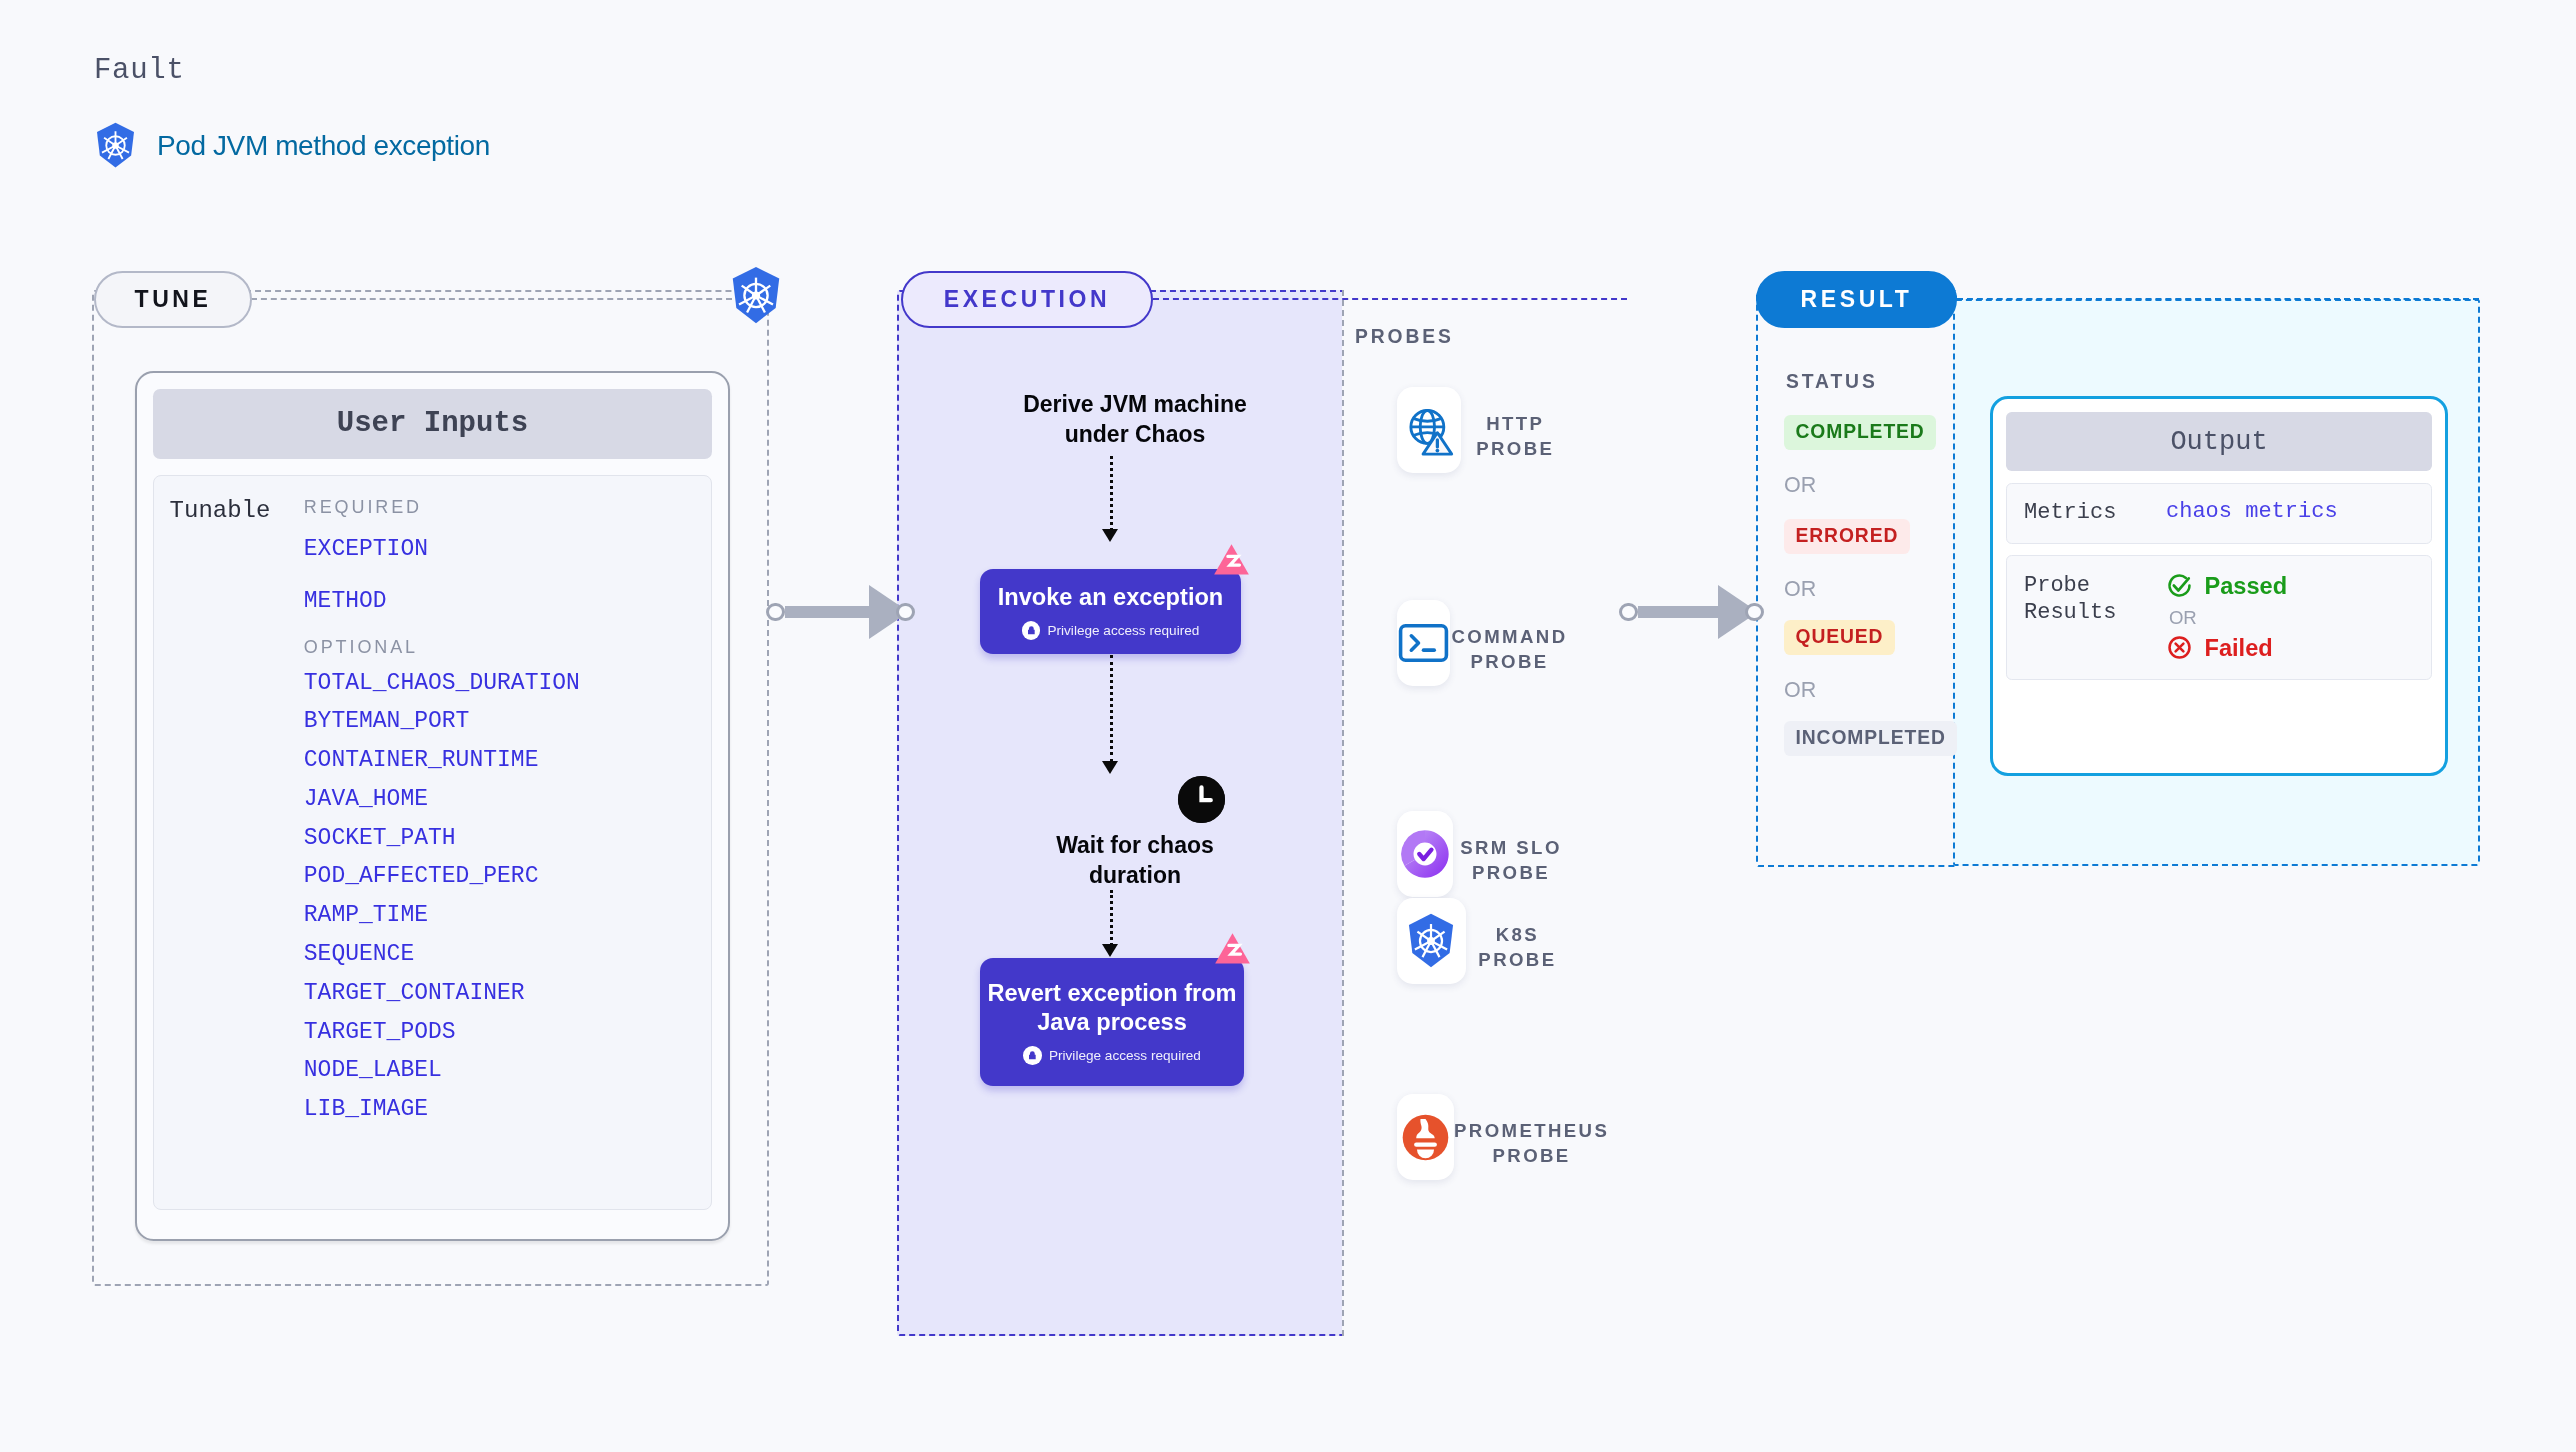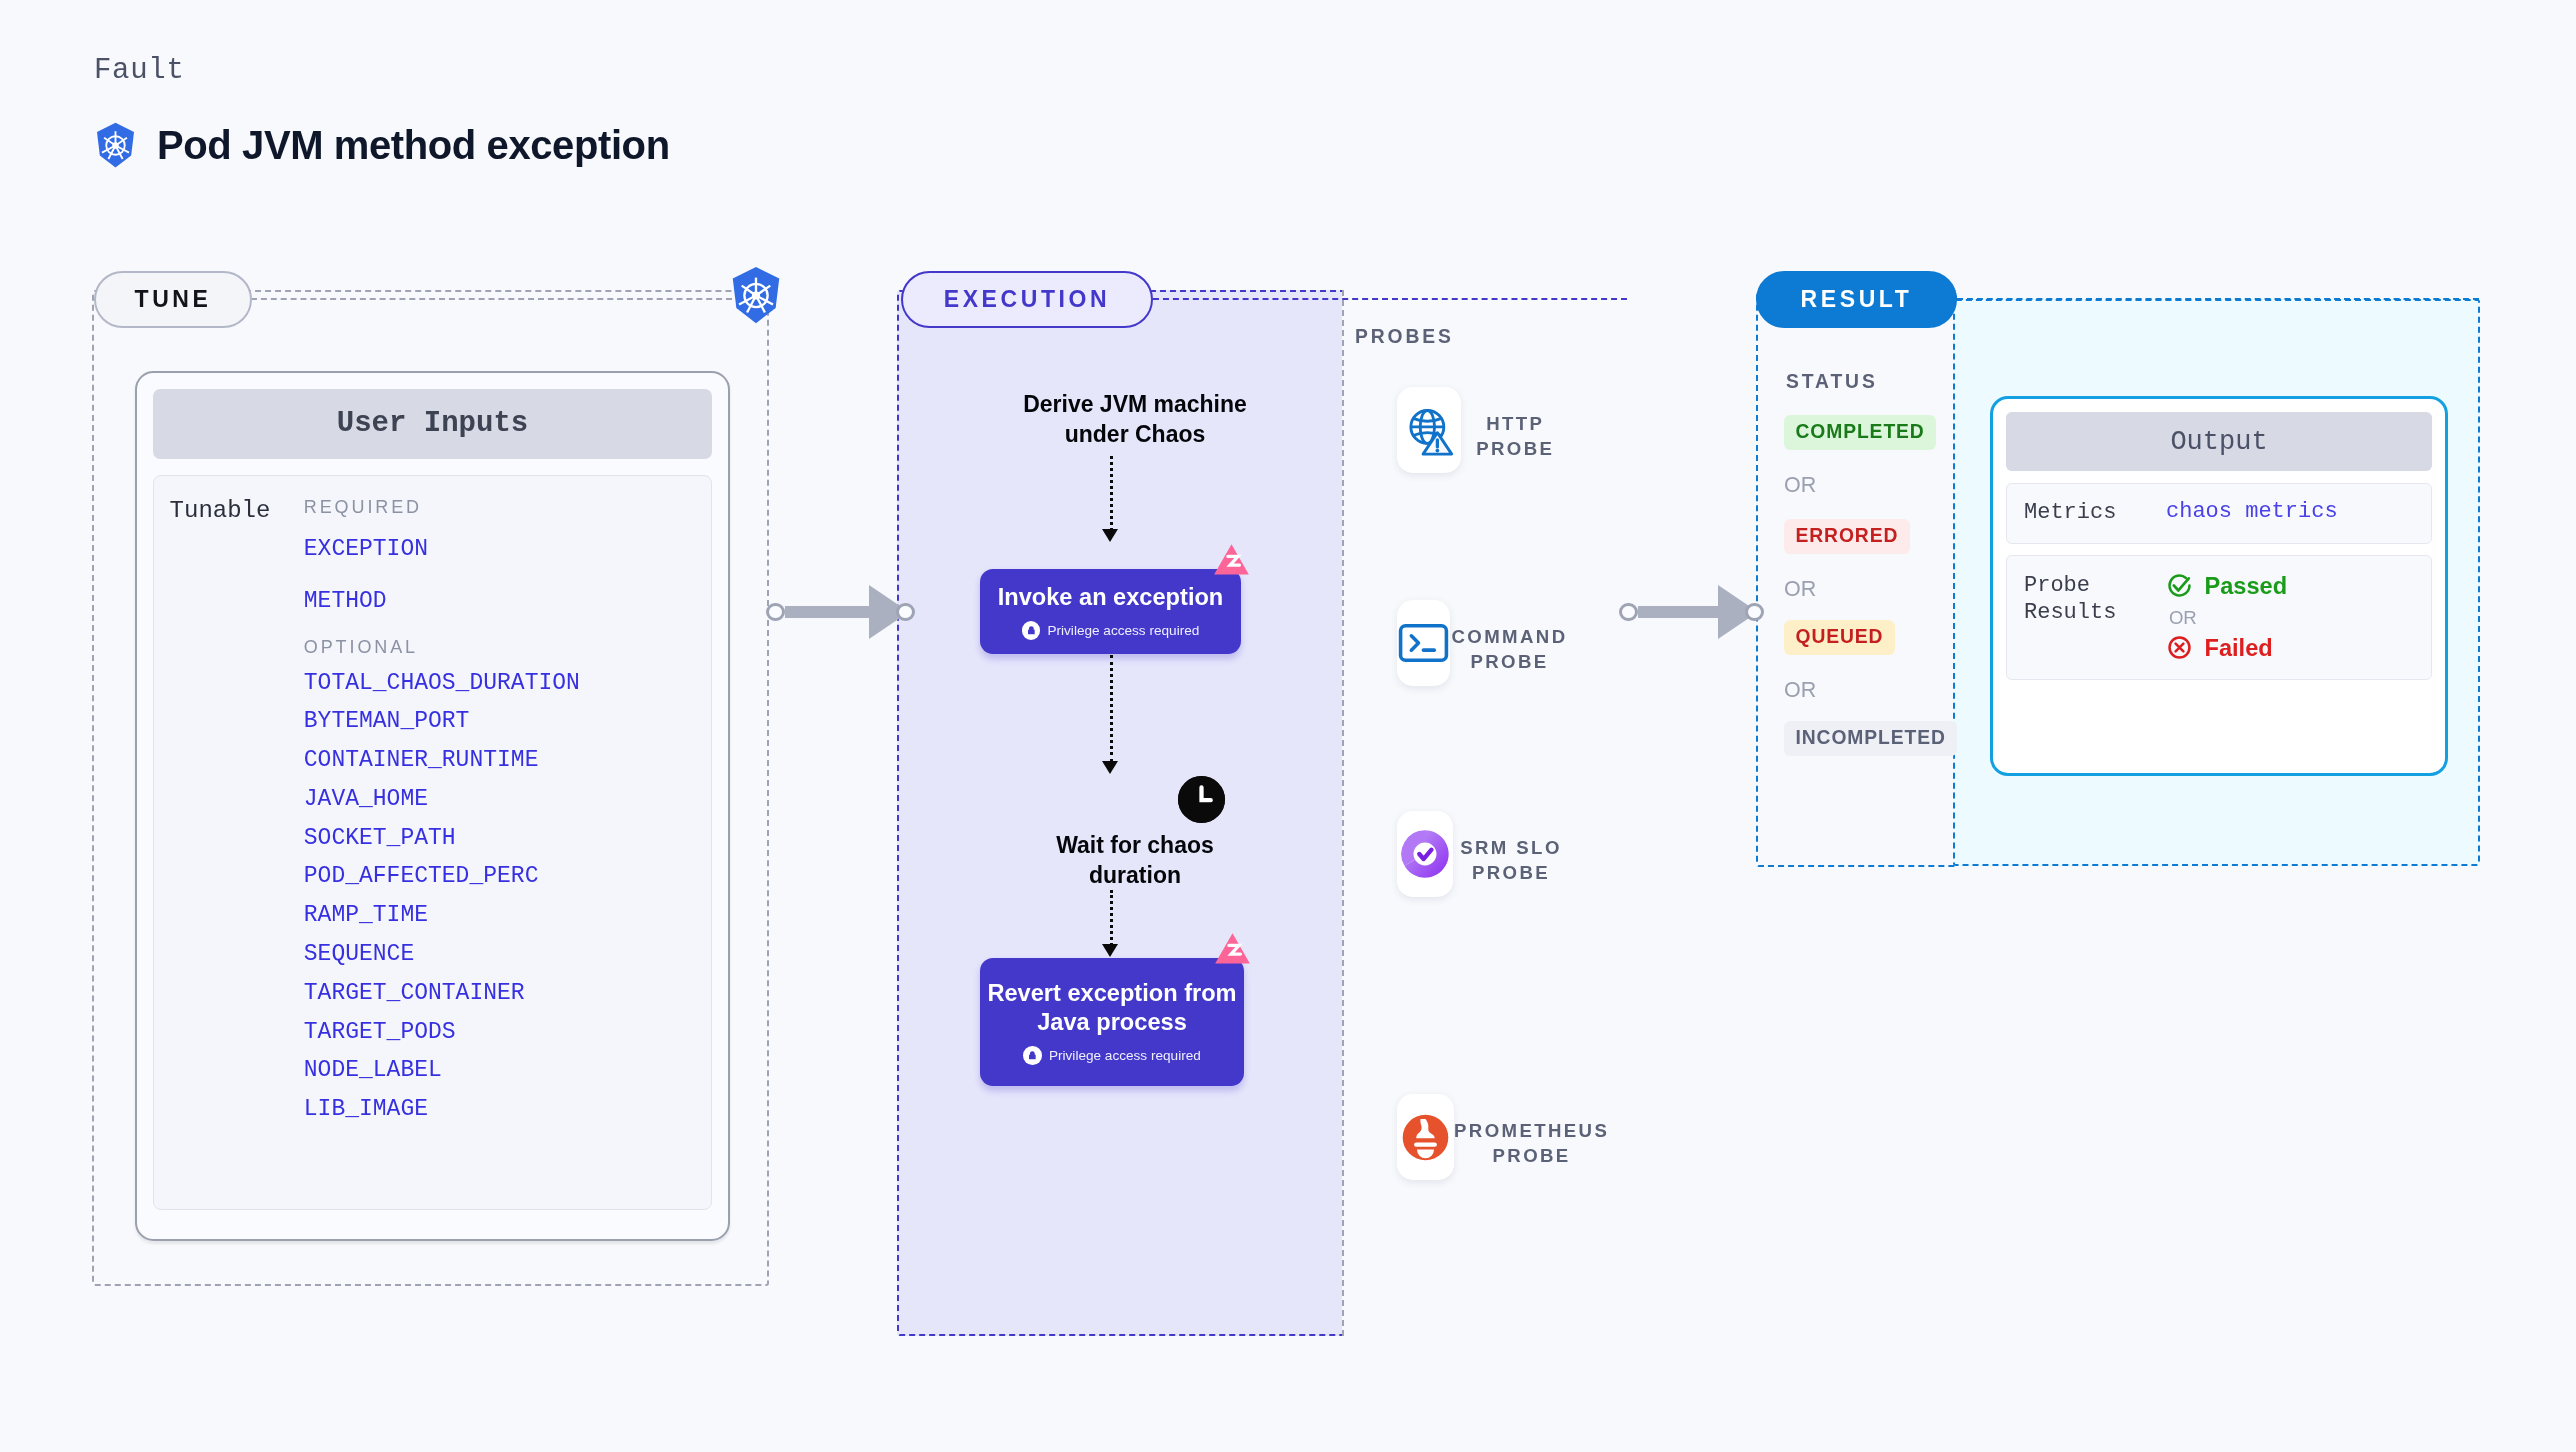--- a/index.html
+++ b/index.html
@@ -15,21 +15,21 @@
   .fault-label {
     position: absolute; left: 94px; top: 54px;
     font-family: "Liberation Mono", monospace;
     font-size: 29px; color: #4b5167; letter-spacing: 0.7px;
   }
   .title-row {
     position: absolute; left: 94px; top: 122px;
     display: flex; align-items: center; gap: 20px;
   }
   .title-text {
-    font-size: 40px; font-weight: bold; color: #0f172a;
+    font-size: 28px; font-weight: normal; color: #0369a1;
     letter-spacing: -0.4px;
   }
   .k8s-svg { display: block; }
 
   
   .panel { position: absolute; }
   .panel-tune {
     left: 92px; top: 290px; width: 677px; height: 996px;
     border: 2.9px dashed #9ea4b4;
     border-radius: 2.9px;
@@ -460,20 +460,39 @@
         </defs>
         <path d="M39 6 a33 33 0 11-28.6 49.5 L39 39 Z" fill="url(#slogA)"></path>
         <path d="M39 6 a33 33 0 00-28.6 49.5 L39 39 Z" fill="#b278f5"></path>
         <circle cx="39" cy="39" r="16" fill="#fff"></circle>
         <path d="M31 39 l6 7 11-13" stroke="#7a1fe0" stroke-width="6" fill="none" stroke-linecap="round" stroke-linejoin="round"></path>
       </svg>
     </div>
     <div class="probe-label">SRM SLO PROBE</div>
   </div>
 
+  <div class="probe" style="left:1397px; top:898px; top:898px;">
+    <div class="probe-tile">
+      <svg width="52" height="56" viewBox="0 0 60 66">
+        <path d="M30 1 L56 14 L52 47 L30 64 L8 47 L4 14 Z" fill="#326ce5"></path>
+        <g stroke="#fff" stroke-width="2.6" fill="none">
+          <circle cx="30" cy="33" r="13"></circle>
+          <circle cx="30" cy="33" r="3.3" fill="#fff"></circle>
+          <line x1="30" y1="33" x2="30" y2="13"></line>
+          <line x1="30" y1="33" x2="46" y2="22"></line>
+          <line x1="30" y1="33" x2="49" y2="43"></line>
+          <line x1="30" y1="33" x2="40" y2="52"></line>
+          <line x1="30" y1="33" x2="20" y2="52"></line>
+          <line x1="30" y1="33" x2="11" y2="43"></line>
+          <line x1="30" y1="33" x2="14" y2="22"></line>
+        </g>
+      </svg>
+    </div>
+    <div class="probe-label">K8S PROBE</div>
+  </div>
 
   <div class="probe" style="left:1397px; top:1094px;">
     <div class="probe-tile">
       <svg width="57" height="57" viewBox="0 0 80 80">
         <circle cx="40" cy="40" r="32" fill="#e6522c"></circle>
         <path d="M40 14 c7 9 2 13 5 18 3 4 7 3 8 9 H27 c0-7 5-7 7-12 2-5-2-8-1-15 z" fill="#fff"></path>
         <rect x="24" y="47" width="32" height="6" rx="3" fill="#fff"></rect>
         <path d="M28 57 h24 a12 12 0 01-24 0 z" fill="#fff"></path>
       </svg>
     </div>

